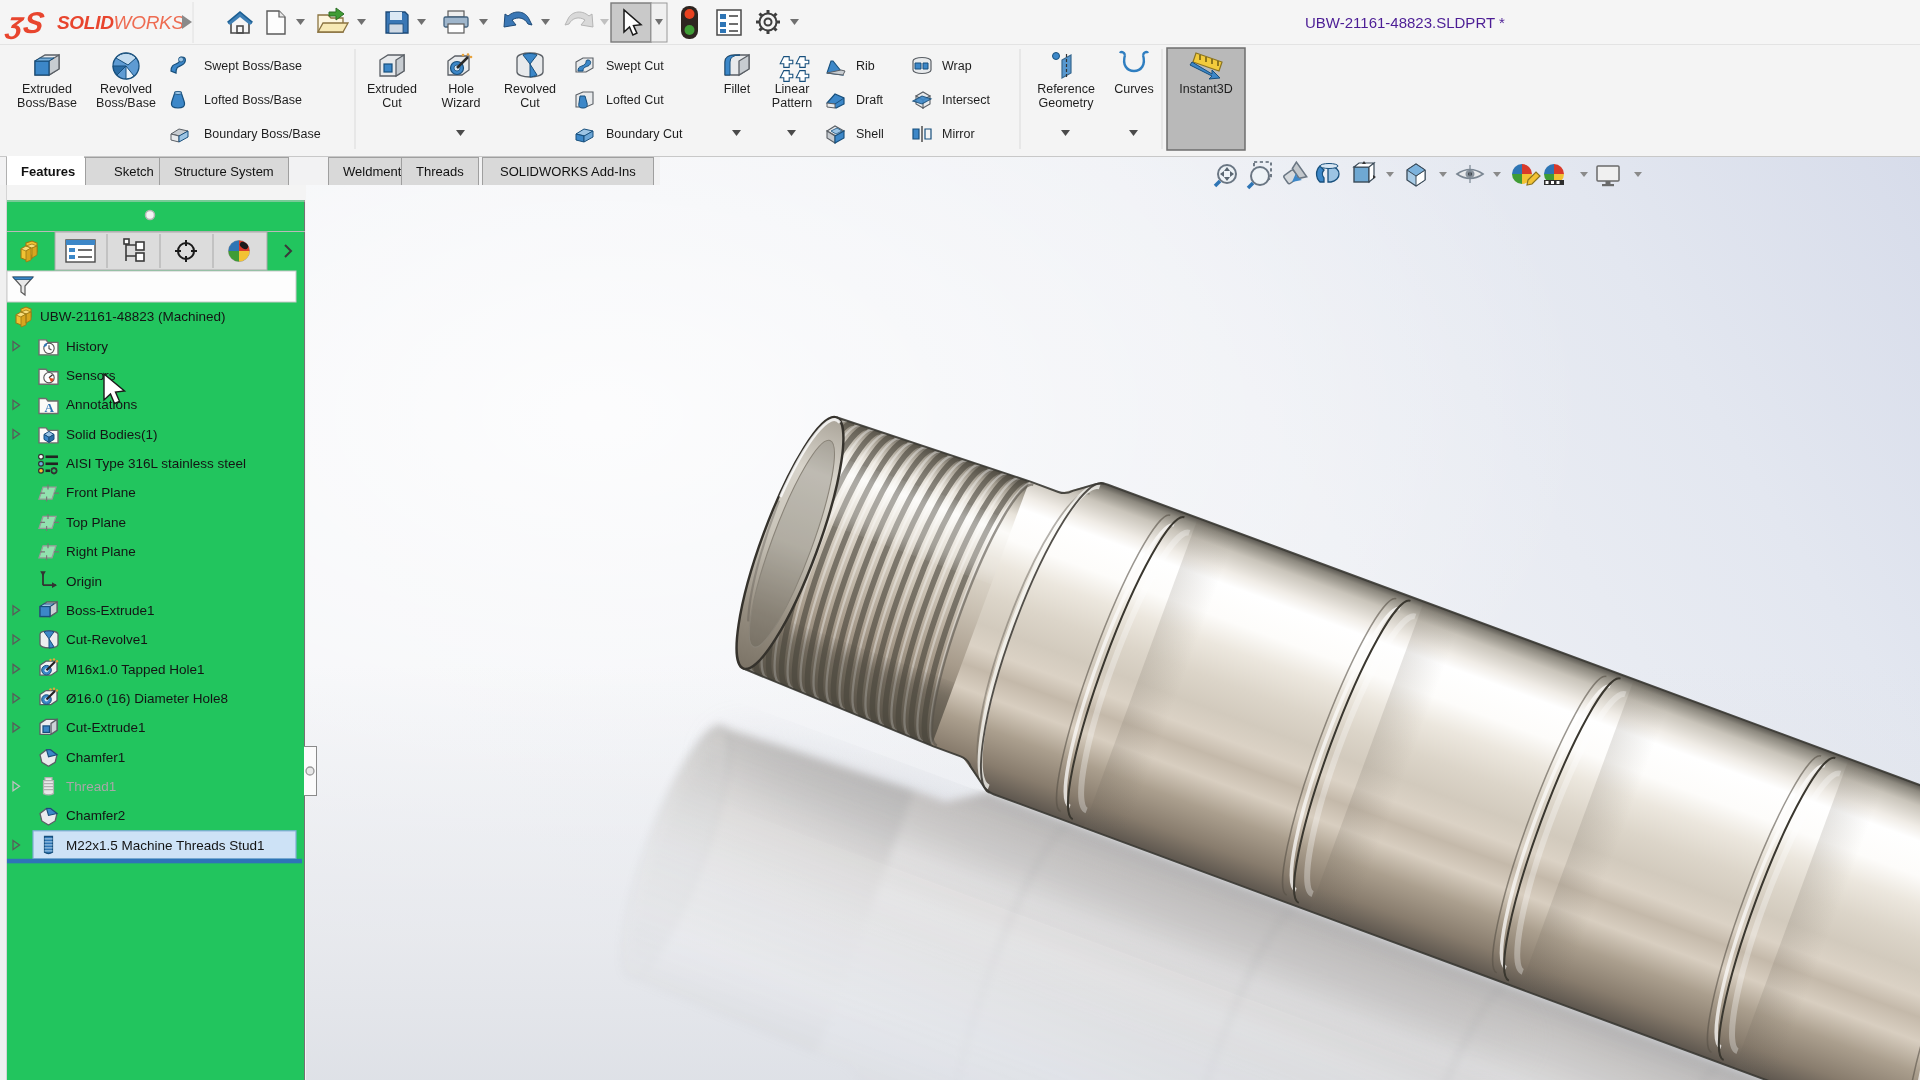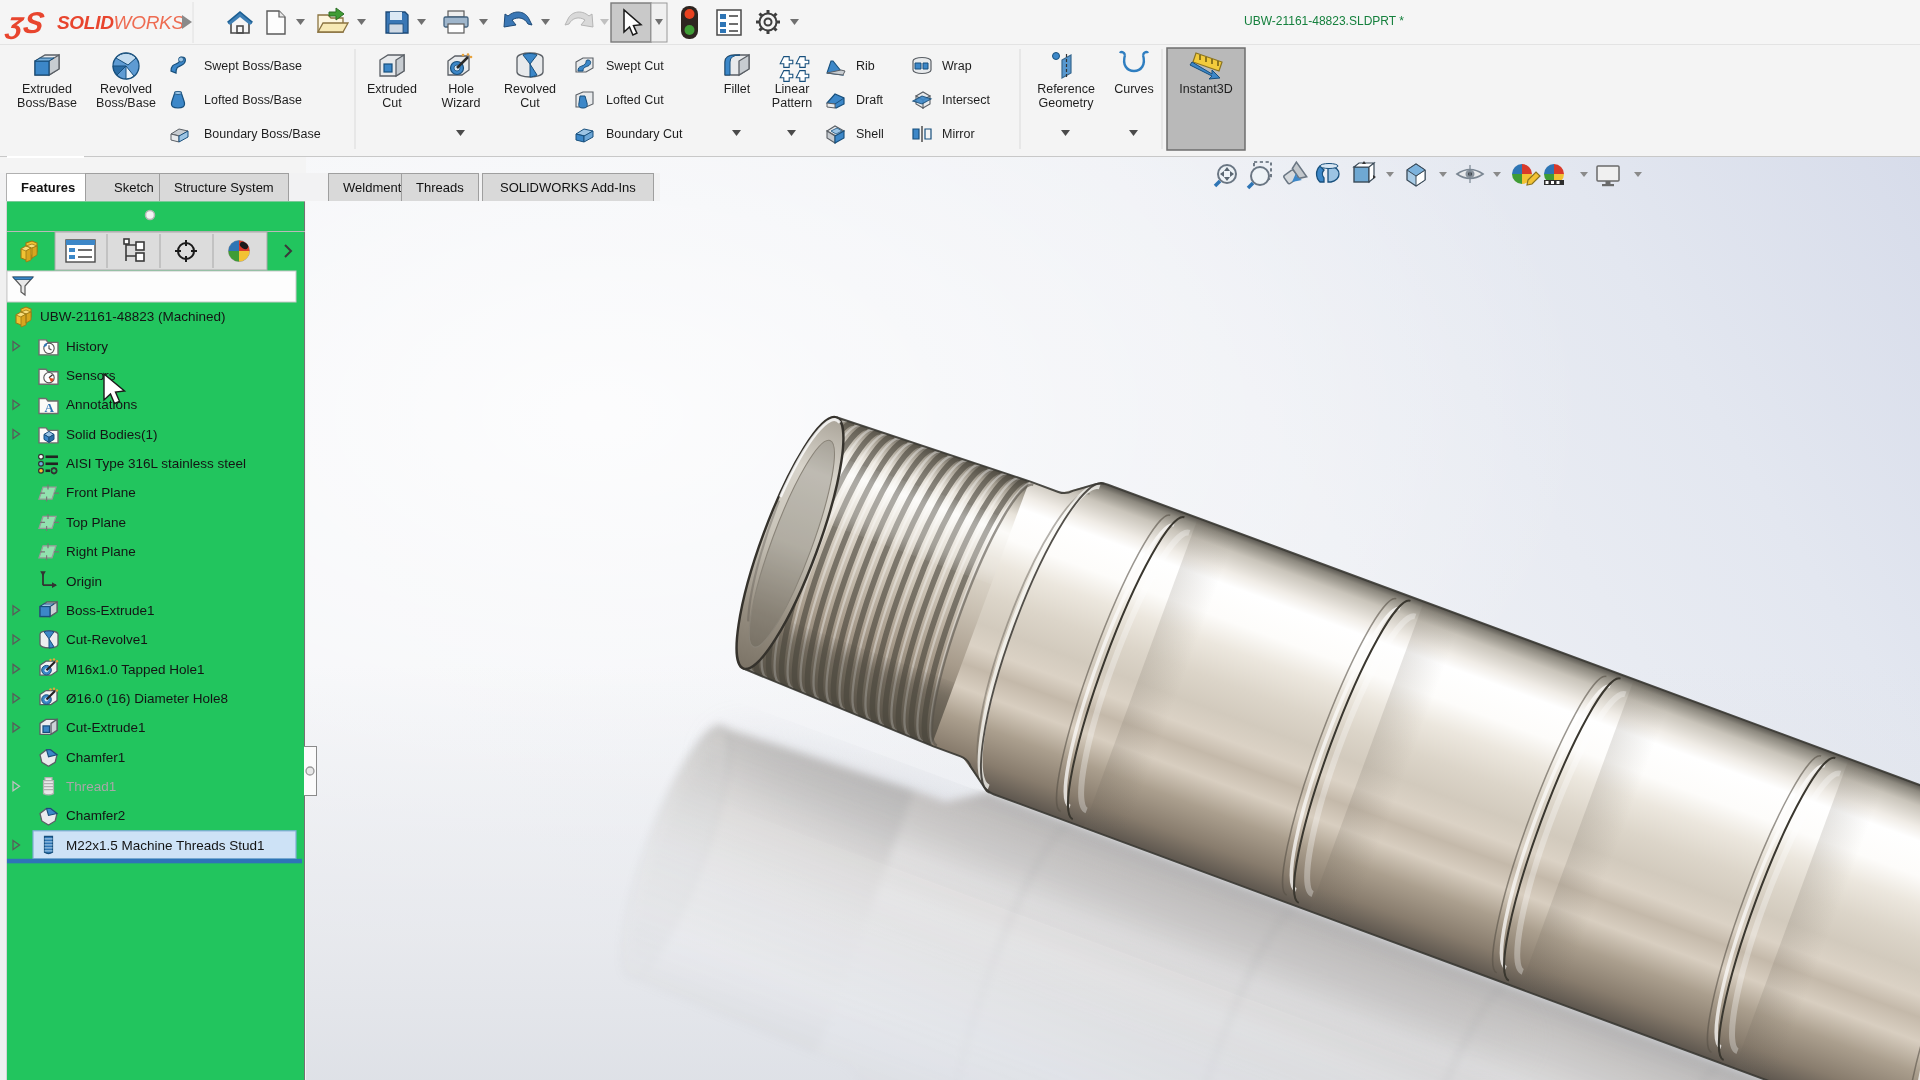--- a/index.html
+++ b/index.html
@@ -1,24 +1,24 @@
 <!DOCTYPE html>
 <html><head>
 <meta charset="utf-8">
 <style>
 * { margin:0; padding:0; box-sizing:border-box; }
 html,body { width:1920px; height:1080px; overflow:hidden; font-family:"Liberation Sans", sans-serif; }
 #app { position:relative; width:1920px; height:1080px; background:#f4f4f4; }
 
 #titlebar { position:absolute; left:0; top:0; width:1920px; height:45px; background:#f5f5f5; border-bottom:1px solid #e3e3e3; }
-#doctitle { position:absolute; left:1244px; top:14px; font-size:12px; color:#15803d; }
+#doctitle { position:absolute; left:1305px; top:14px; font-size:15px; color:#4c1d95; }
 
 #ribbon { position:absolute; left:0; top:45px; width:1920px; height:112px; background:#f4f4f4; border-bottom:1px solid #c8c8c8; }
 
-#tabstrip { position:absolute; left:0; top:173px; width:660px; height:28px; background:#f2f2f3; z-index:6; }
+#tabstrip { position:absolute; left:0; top:157px; width:660px; height:28px; background:#f2f2f3; z-index:6; }
 .tab { position:absolute; top:0; height:28px; line-height:27px; padding:0 14px; font-size:13px; color:#111; background:#d9d9d9; border:1px solid #9f9f9f; border-bottom:none; }
 .tab.active { background:#ffffff; font-weight:bold; border:1px solid #b0b0b0; border-bottom:none; }
 
 #panel { position:absolute; left:0; top:200px; width:305px; height:895px; background:#22c55e; border-right:1px solid #737373; }
 
 #viewport { position:absolute; left:306px; top:157px; width:1614px; height:923px; overflow:hidden; }
 #hudbar { position:absolute; left:1210px; top:158px; width:450px; height:36px; z-index:7; }
 #leftstrip { position:absolute; left:0; top:185px; width:7px; height:895px; background:#f0f0f0; border-right:1px solid #d5d5d5; z-index:2; }
 </style>
 </head>

